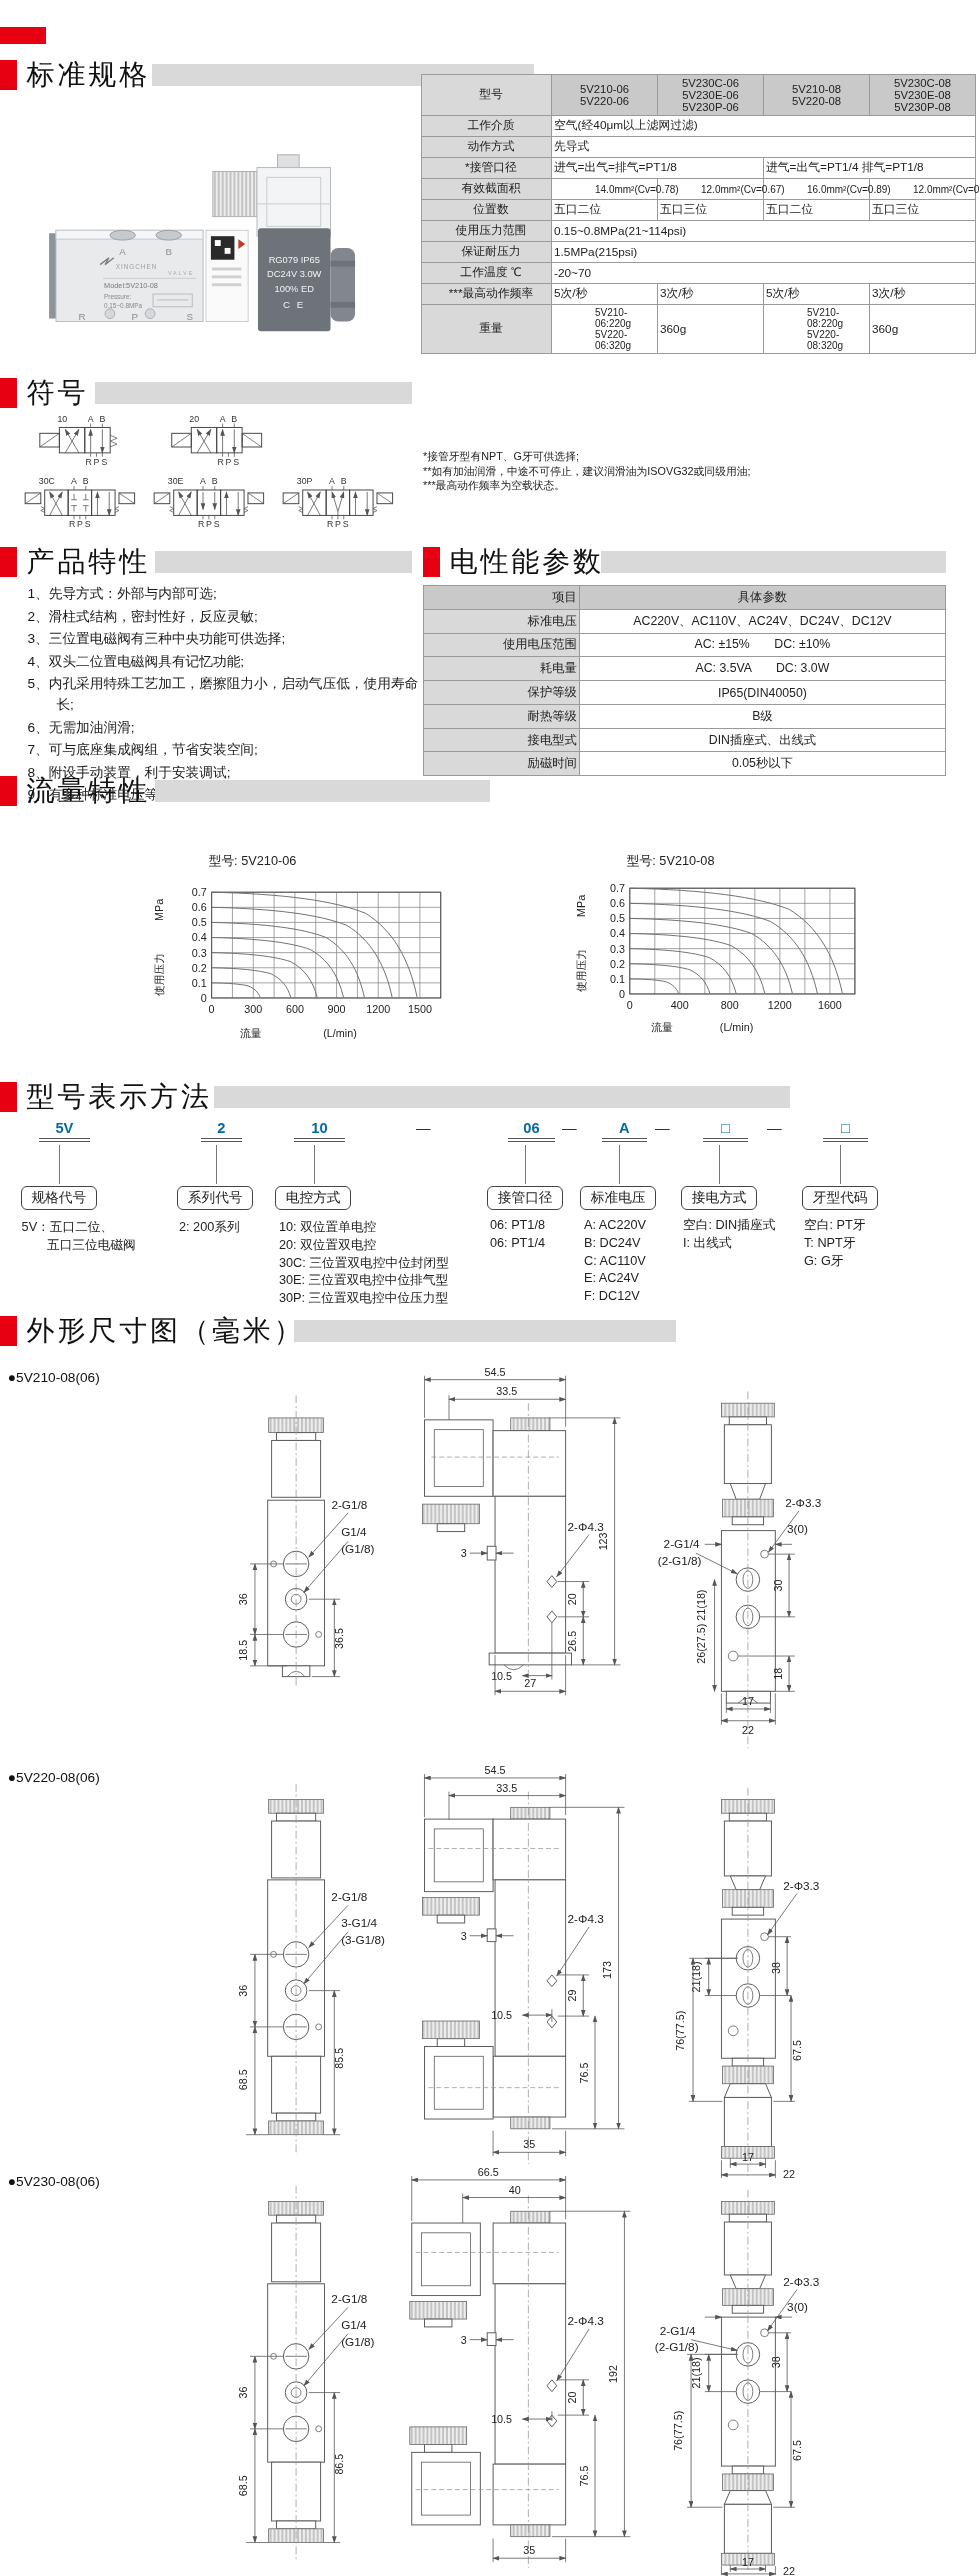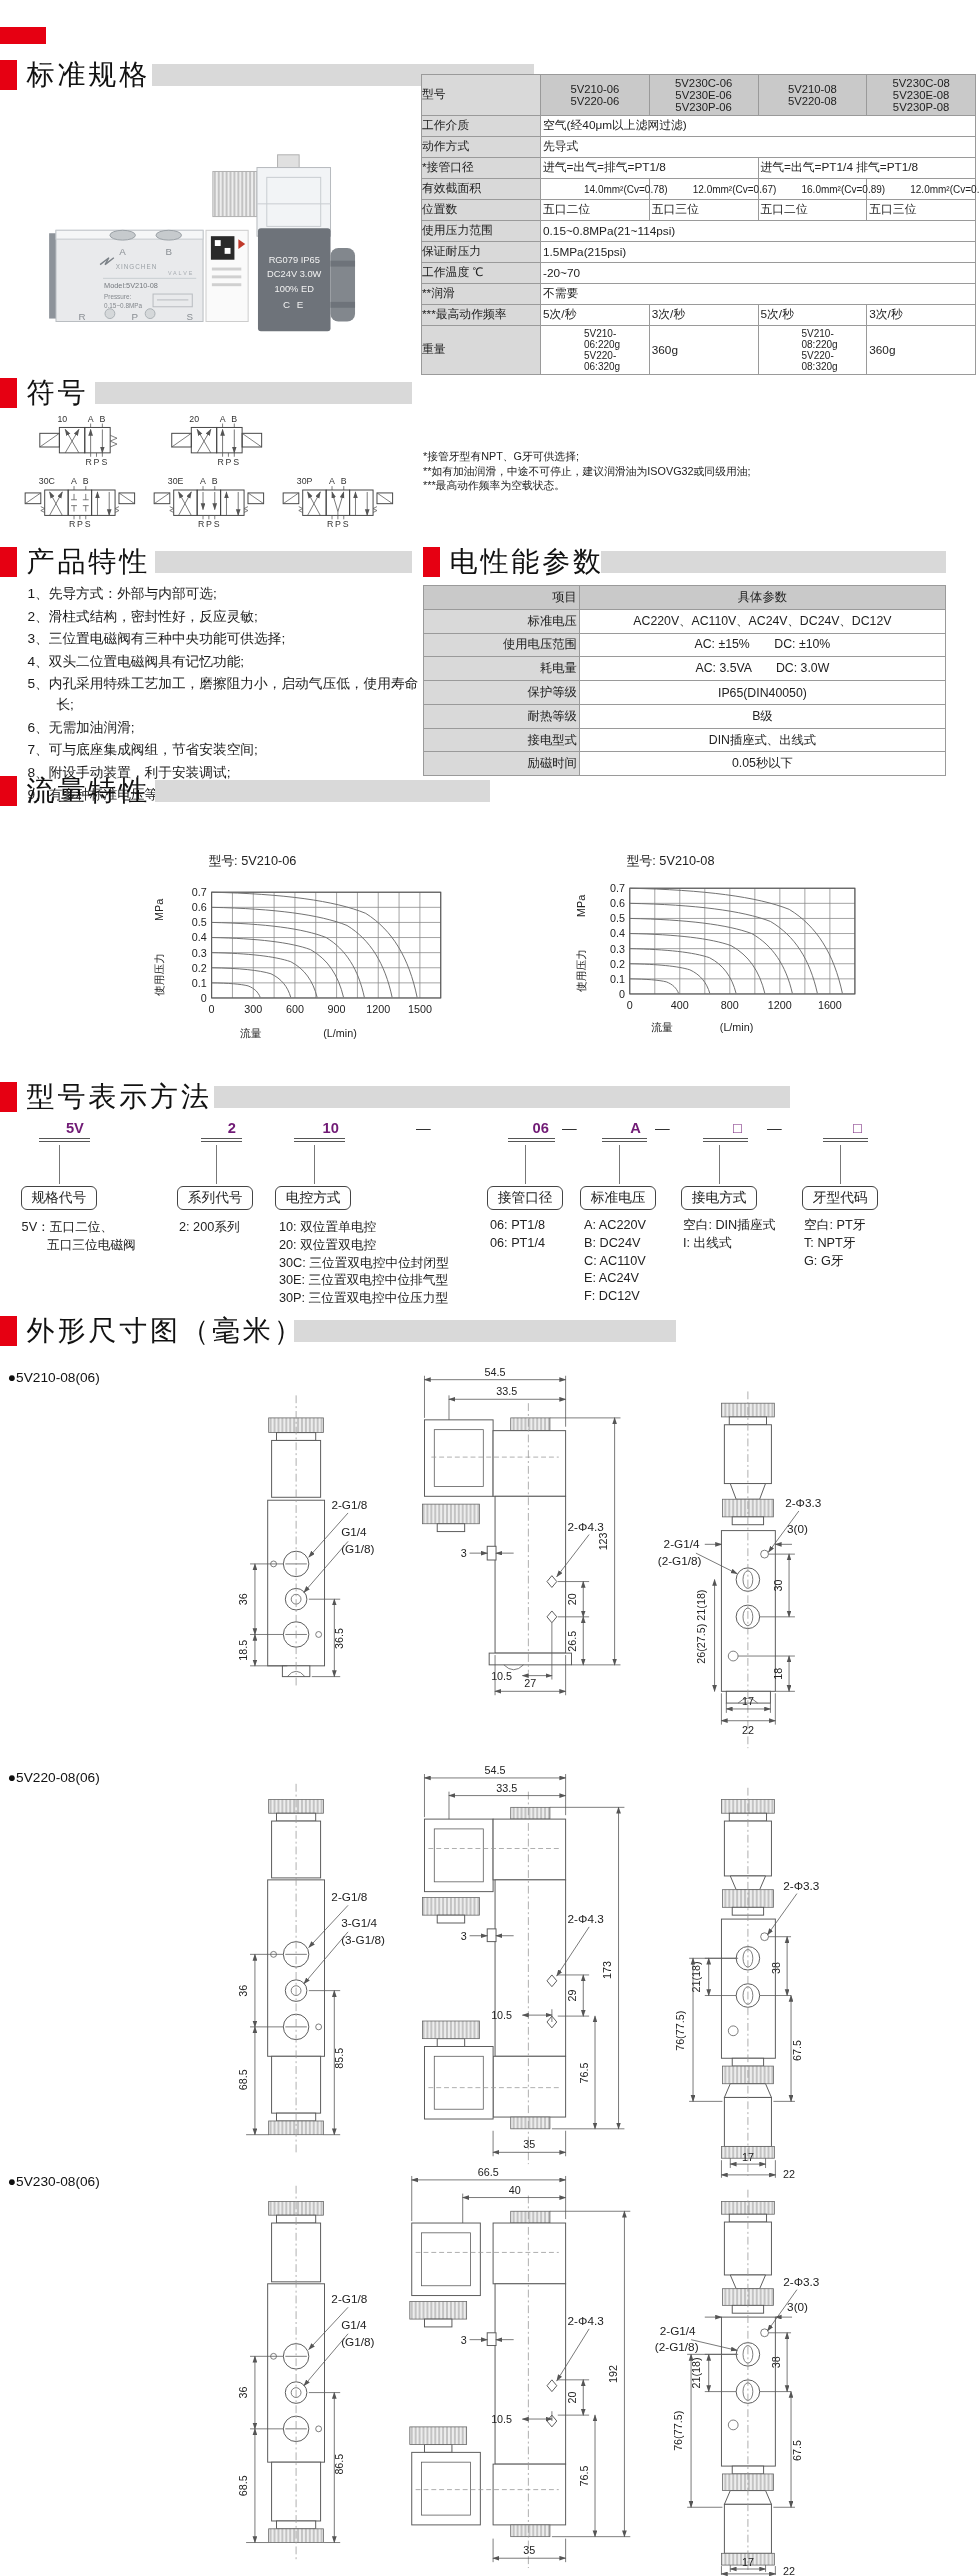--- a/index.html
+++ b/index.html
@@ -8,40 +8,40 @@
   
   .sech{position:absolute;height:33px;}
   .sech .red{position:absolute;left:0;top:0;width:16.7px;height:30px;background:#e60012;}
   .sech .t{position:absolute;left:26.5px;top:-3.9px;font-size:28px;font-weight:normal;color:#111;letter-spacing:2.9px;white-space:nowrap;}
   .sech .bar{position:absolute;top:3.9px;height:22.5px;background:#d9d9d9;}
   .topred{position:absolute;left:0;top:27.4px;width:46px;height:16.7px;background:#e60012;}
   
   table{border-collapse:collapse;}
   .spec{position:absolute;left:421px;top:74px;width:555px;table-layout:fixed;}
   .spec td,.spec th{border:1px solid #9a9a9a;font-size:11.8px;font-weight:normal;padding:2px 2px;color:#222;}
-  .spec .lab{background:#d9d9d9;text-align:left;padding-left:0;width:116px;}
+  .spec .lab{background:#d9d9d9;text-align:center;padding-left:11px;width:116px;}
   .spec .hd{background:#c9c9c9;font-size:11.3px;}
   .spec .sm{font-size:10px;padding-left:43px;}
   .pre{white-space:pre-line;}
   .notes{position:absolute;left:423px;top:449px;font-size:10.8px;line-height:14.7px;color:#222;}
   
   .etab{position:absolute;left:423px;top:585px;width:523px;table-layout:fixed;}
   .etab td{border:1px solid #9a9a9a;font-size:12.3px;text-align:center;padding:2.9px 2px;color:#222;}
   .etab .lab{background:#d9d9d9;text-align:right;padding-left:7.8px;width:145px;}
   .etab .hd{background:#c9c9c9;}
   
   .feats{position:absolute;left:27.4px;top:584px;width:394px;font-size:13.7px;line-height:20.6px;color:#1a1a1a;}
   .feat{padding-left:29px;text-indent:-29px;margin-bottom:2px;}
   
   .chartsvg{position:absolute;}
   .ctit{font-size:13px;fill:#222;}
   .ax{font-size:11px;fill:#222;}
   .rot{font-size:11px;fill:#222;}
   
-  .mcode{position:absolute;font-weight:bold;font-size:14.7px;text-align:right;color:#701a75;border-bottom:1px solid #555;padding:0 5.9px 2px;}
+  .mcode{position:absolute;font-weight:bold;font-size:14.7px;text-align:center;color:#0369a1;border-bottom:1px solid #555;padding:0 5.9px 2px;}
   .mcode:after{content:"";position:absolute;left:0;right:0;bottom:-3.9px;border-bottom:1px solid #555;}
   .mdash{position:absolute;font-size:14.7px;color:#333;}
   .vline{position:absolute;width:1px;background:#777;}
   .pill{position:absolute;border:1.5px solid #444;border-radius:6px;padding:2px 9.8px;font-size:13.7px;color:#222;background:#fff;white-space:nowrap;}
   .mdesc{position:absolute;font-size:12.7px;line-height:1.4;color:#222;white-space:pre-line;}
   .dimlbl{position:absolute;font-size:13.7px;color:#111;}
   
   .oln{fill:#fff;stroke:#5a5a5a;stroke-width:1;}
   .oln2{fill:none;stroke:#444;stroke-width:1;}
   .thin{stroke:#5a5a5a;stroke-width:.8;fill:none;}
@@ -183,24 +183,20 @@
           <td class="lab">使用压力范围</td>
           <td colspan="4">0.15~0.8MPa(21~114psi)</td>
         </tr>
     <tr>
           <td class="lab">保证耐压力</td>
           <td colspan="4">1.5MPa(215psi)</td>
         </tr>
     <tr>
           <td class="lab">工作温度 ℃</td>
           <td colspan="4">-20~70</td>
-        </tr>
-    <tr>
-          <td class="lab">**润滑</td>
-          <td colspan="4">不需要</td>
         </tr>
     <tr>
           <td class="lab">***最高动作频率</td>
           <td>5次/秒</td>
           <td>3次/秒</td>
           <td>5次/秒</td>
           <td>3次/秒</td>
         </tr>
     <tr>
           <td class="lab">重量</td>

